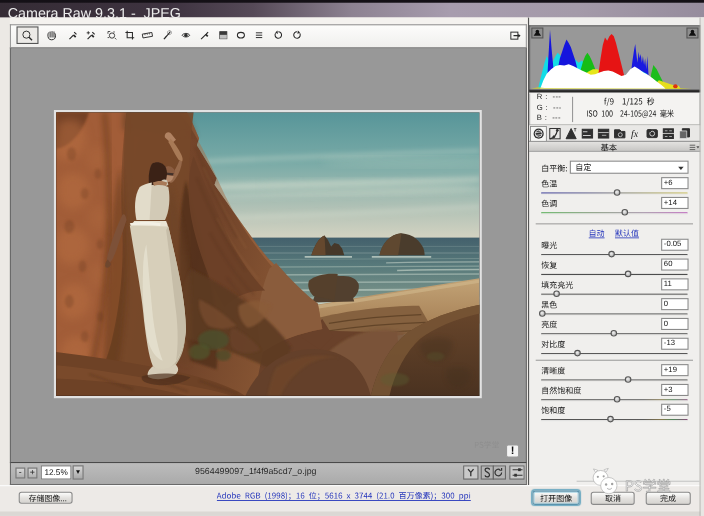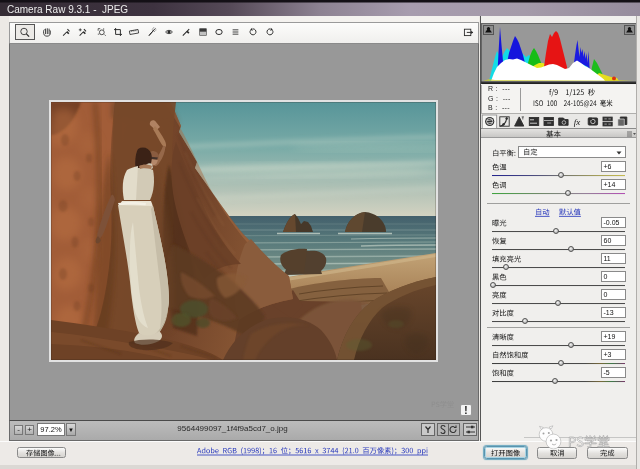--- a/index.html
+++ b/index.html
@@ -1,21 +1,21 @@
 <!DOCTYPE html>
 <html><head><meta charset="utf-8"><style>
 *{margin:0;padding:0;box-sizing:border-box}
 body{width:640px;height:469px;position:relative;overflow:hidden;
  font-family:"Liberation Sans",sans-serif;background:#ece8e4}
 .abs{position:absolute}
 </style></head><body>
 <div class="abs" style="left:0;top:0;width:640px;height:16px;
 background:linear-gradient(to bottom,#141016 0,#141016 2px,rgba(0,0,0,0) 3px),
 linear-gradient(to right,#352c35 0,#3e3340 24%,#564a58 36%,#8d8292 50%,#a79cae 64%,#a49aa9 82%,#968c9d 100%);"></div>
-<div class="abs" style="left:7px;top:4px;font-size:10px;color:#ececec">Camera Raw 9.3.1 -&nbsp; JPEG</div>
+<div class="abs" style="left:7px;top:4px;font-size:13px;color:#ececec">Camera Raw 9.3.1 -&nbsp; JPEG</div>
 <div class="abs" style="left:0;top:16px;width:640px;height:453px;background:#ece9e5"></div>
 <div class="abs" style="left:9px;top:16px;width:470px;height:6px;background:#f4f2ef"></div>
 <div class="abs" style="left:9px;top:22px;width:470px;height:21px;
 background:linear-gradient(to bottom,#fcfcfb,#f0efed);border:1px solid #9a9a9a;border-bottom:none"></div>
 <div class="abs" style="left:9px;top:43px;width:470px;height:377px;background:#989898;border:1px solid #6a6a6a;border-bottom:none;border-top:1px solid #8a8a8a"></div>
 <svg class="abs" style="left:9px;top:22px" width="470" height="21" viewBox="0 0 470 21">
 <g stroke="#2a2a2a" fill="none" stroke-width="1">
 <rect x="6.5" y="2.5" width="19" height="15" fill="#eceae7" stroke="#555"></rect>
 <g transform="translate(15,9.5) scale(0.85)">
         <circle r="3.8"></circle>
@@ -259,21 +259,21 @@
 <path d="M105 234C99 238 92 237 88 231C92 235 98 236 103 233C110 228 115 218 117 205C117 216 112 228 105 234Z" fill="#bdb39c"></path>
 <path d="M88 231C84 234 82 238 84 241C90 244 101 243 108 239C112 236 112 232 108 229C103 234 93 235 88 231Z" fill="#d5ccb8"></path>
 <path d="M78 240C92 236 112 237 122 241C118 246 104 249 92 248C82 247 76 244 78 240Z" fill="#4f301c" opacity="0.7"></path>
 </g>
 <rect x="0" y="0" width="385" height="258" fill="none" stroke="#2e2018" stroke-width="1" opacity="0.45"></rect>
 </svg>
 <div class="abs" style="left:9px;top:420px;width:470px;height:21px;
 background:linear-gradient(to bottom,#bcbcbc,#aaaaaa);border:1px solid #6a6a6a;border-top:1px solid #4a4a4a"></div>
 <div class="abs" style="left:14px;top:425px;width:9px;height:10px;background:linear-gradient(#d8d8d8,#b0b0b0);border:1px solid #777;font-size:8px;line-height:8px;text-align:center;color:#222">-</div>
 <div class="abs" style="left:25px;top:425px;width:9px;height:10px;background:linear-gradient(#d8d8d8,#b0b0b0);border:1px solid #777;font-size:8px;line-height:8px;text-align:center;color:#222">+</div>
-<div class="abs" style="left:37px;top:423px;width:28px;height:13px;background:#fff;border:1px solid #777;font-size:7.5px;line-height:12px;text-align:center;color:#111">97.2%</div>
+<div class="abs" style="left:37px;top:423px;width:28px;height:13px;background:#fff;border:1px solid #777;font-size:7.5px;line-height:12px;text-align:center;color:#111">12.5%</div>
 <div class="abs" style="left:66px;top:423px;width:10px;height:13px;background:linear-gradient(#d8d8d8,#a8a8a8);border:1px solid #777;font-size:6px;line-height:12px;text-align:center;color:#111">▼</div>
 <div class="abs" style="left:120px;top:424px;width:225px;text-align:center;font-size:8px;letter-spacing:0;color:#2a2a2a">9564499097_1f4f9a5cd7_o.jpg</div>
 <svg class="abs" style="left:421px;top:423px" width="56" height="14" viewBox="0 0 56 14">
 <rect x="0.5" y="0.5" width="13" height="12" fill="#c9c9c9" stroke="#666"></rect>
 <path d="M7 10V6.5 M7 6.5L4.5 3.5 M7 6.5L9.5 3.5" stroke="#333" fill="none" stroke-width="1.2"></path>
 <rect x="16.5" y="0.5" width="11" height="12" fill="#b4b4b4" stroke="#666"></rect>
 <path d="M24 4C24 2.8 22.8 2.5 22 2.5C20.8 2.5 20 3.2 20 4.2C20 6.5 24 6 24 8.5C24 9.8 23 10.5 21.8 10.5C20.8 10.5 20 10 20 9" stroke="#333" fill="none" stroke-width="1.1"></path>
 <rect x="27.5" y="0.5" width="11" height="12" fill="#b4b4b4" stroke="#666"></rect>
 <path d="M35 6.5A3 3 0 1 1 33.4 3.9 M35 2.5v2h-2" stroke="#333" fill="none" stroke-width="1.1"></path>
 <rect x="42.5" y="0.5" width="13" height="12" fill="#c9c9c9" stroke="#666"></rect>

